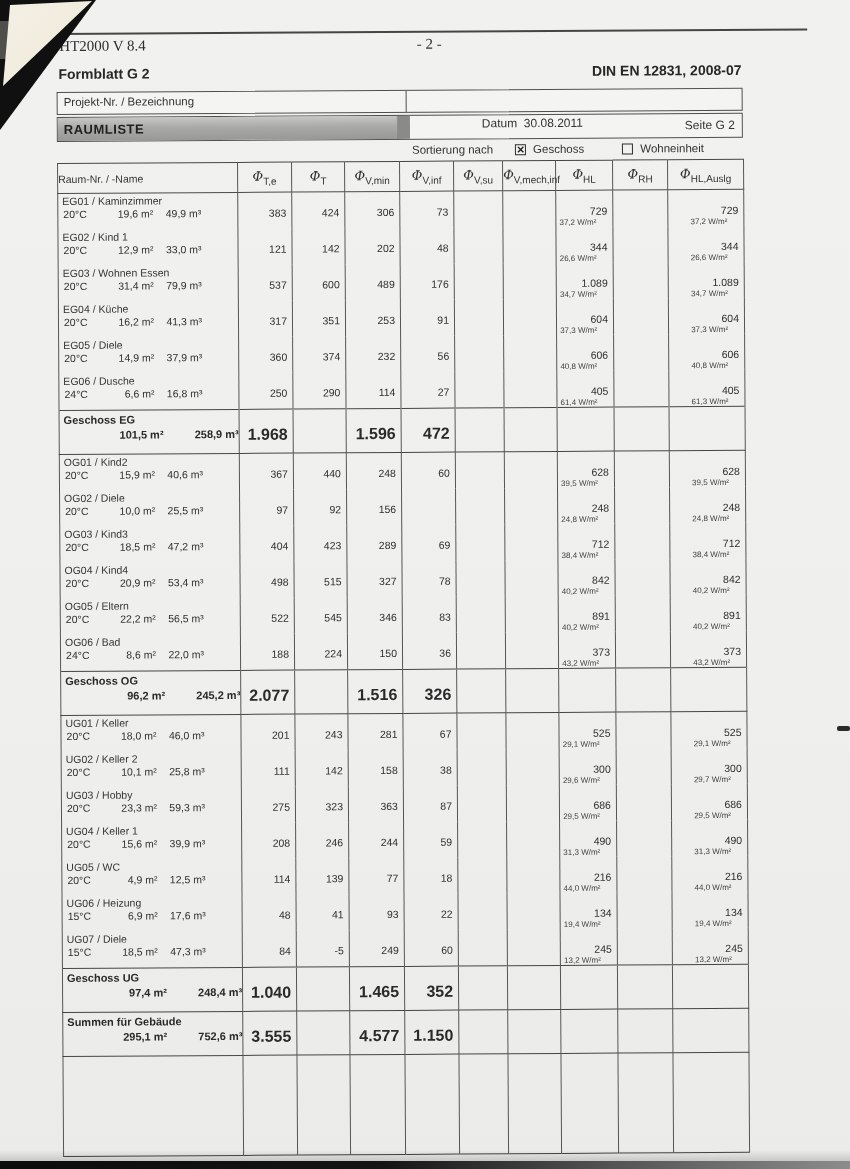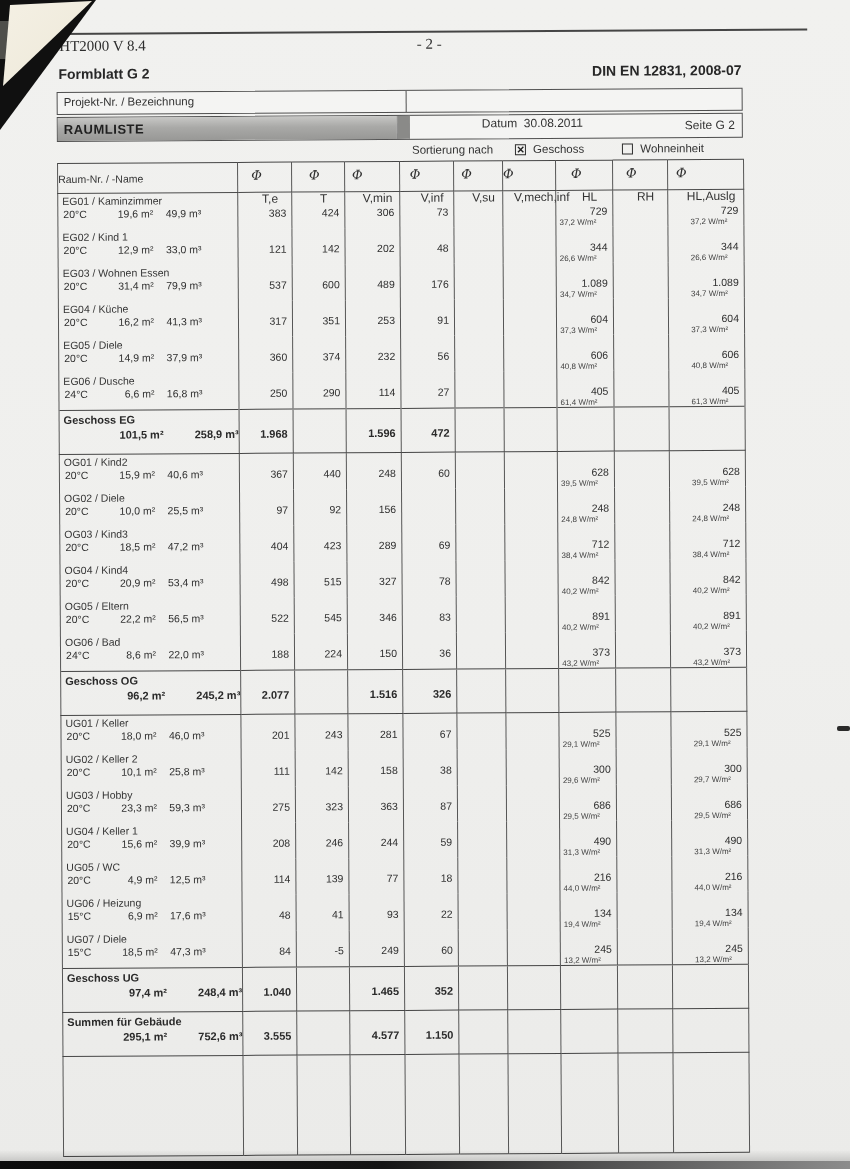--- a/index.html
+++ b/index.html
@@ -54,32 +54,32 @@
   
   table.rl{position:absolute;top:163px;left:57px;border-collapse:collapse;table-layout:fixed;
     width:686px;background:transparent;}
   table.rl th,table.rl td{border-left:1px solid #565656;border-right:1px solid #565656;
     padding:0;margin:0;box-sizing:border-box;vertical-align:top;overflow:visible;}
   table.rl{border:1.5px solid #454545;}
   table.rl thead th{height:30px;border-bottom:1px solid #4a4a4a;font-weight:400;
     font-size:10.5px;color:#333;vertical-align:middle;}
   th.room-h{text-align:left;padding-left:6px;font-size:11.5px;}
   .phi{font-family:"DejaVu Serif",serif;font-style:italic;font-size:13px;color:#2f2f2f;}
-  th sub{font-size:12px;font-style:normal;font-family:"Liberation Sans",sans-serif;position:relative;top:19px;}
+  th sub{font-size:10px;font-style:normal;font-family:"Liberation Sans",sans-serif;position:relative;top:1px;}
   tr.room td{height:35px;}
   .l1{height:14px;line-height:15px;font-size:10.5px;padding-left:4px;white-space:nowrap;color:#343434;}
   .l2{height:13px;line-height:13px;font-size:10.5px;text-align:right;padding-right:5px;white-space:nowrap;color:#2f2f2f;}
   .l3{height:9px;line-height:9px;font-size:8px;text-align:right;padding-right:16px;white-space:nowrap;color:#3d3d3d;}
   .rvals{display:flex;height:13px;line-height:13px;font-size:10.5px;padding-left:5px;color:#2f2f2f;}
   .rvals .temp{width:34px;text-align:left;}
   .rvals .area{width:56px;text-align:right;}
   .rvals .vol{width:48px;text-align:right;}
   tr.summary td{height:44px;border-top:1.5px solid #454545;border-bottom:1.5px solid #454545;}
   .s1{height:17px;line-height:19px;font-size:11px;font-weight:700;padding-left:4px;color:#2a2a2a;white-space:nowrap;}
-  .s2{height:15px;line-height:15px;font-size:11px;font-weight:700;text-align:right;padding-right:5px;color:#2a2a2a;white-space:nowrap;}
+  .s2{height:15px;line-height:15px;font-size:16px;font-weight:700;text-align:right;padding-right:5px;color:#2a2a2a;white-space:nowrap;}
   .svals{display:flex;height:15px;line-height:15px;font-size:11px;font-weight:700;padding-left:5px;color:#2a2a2a;}
   .svals .sarea{width:100px;text-align:right;}
   .svals .svol{width:76px;text-align:right;}
   tr.empty td{height:100px;}
 </style>
 </head>
 <body>
 
 <div class="scan">
 

